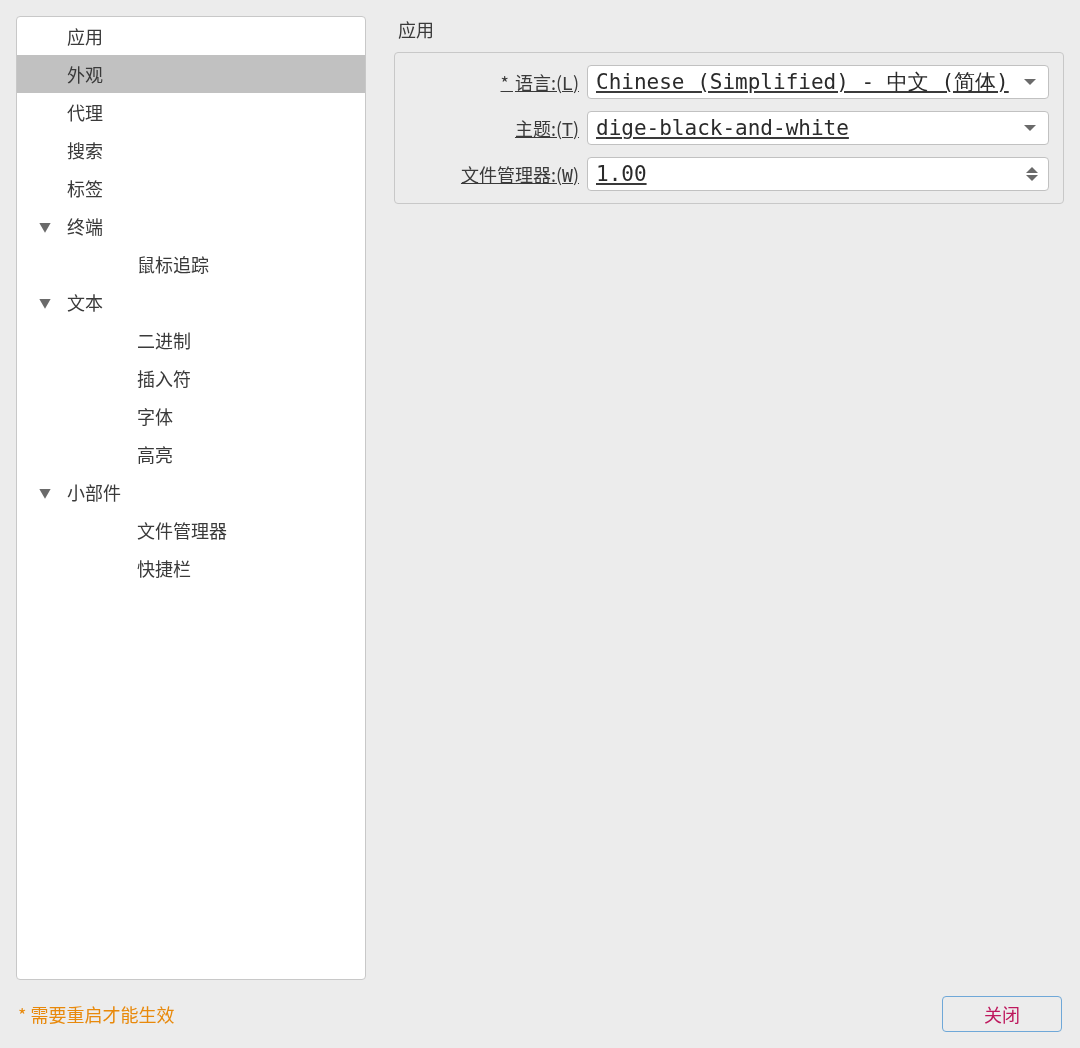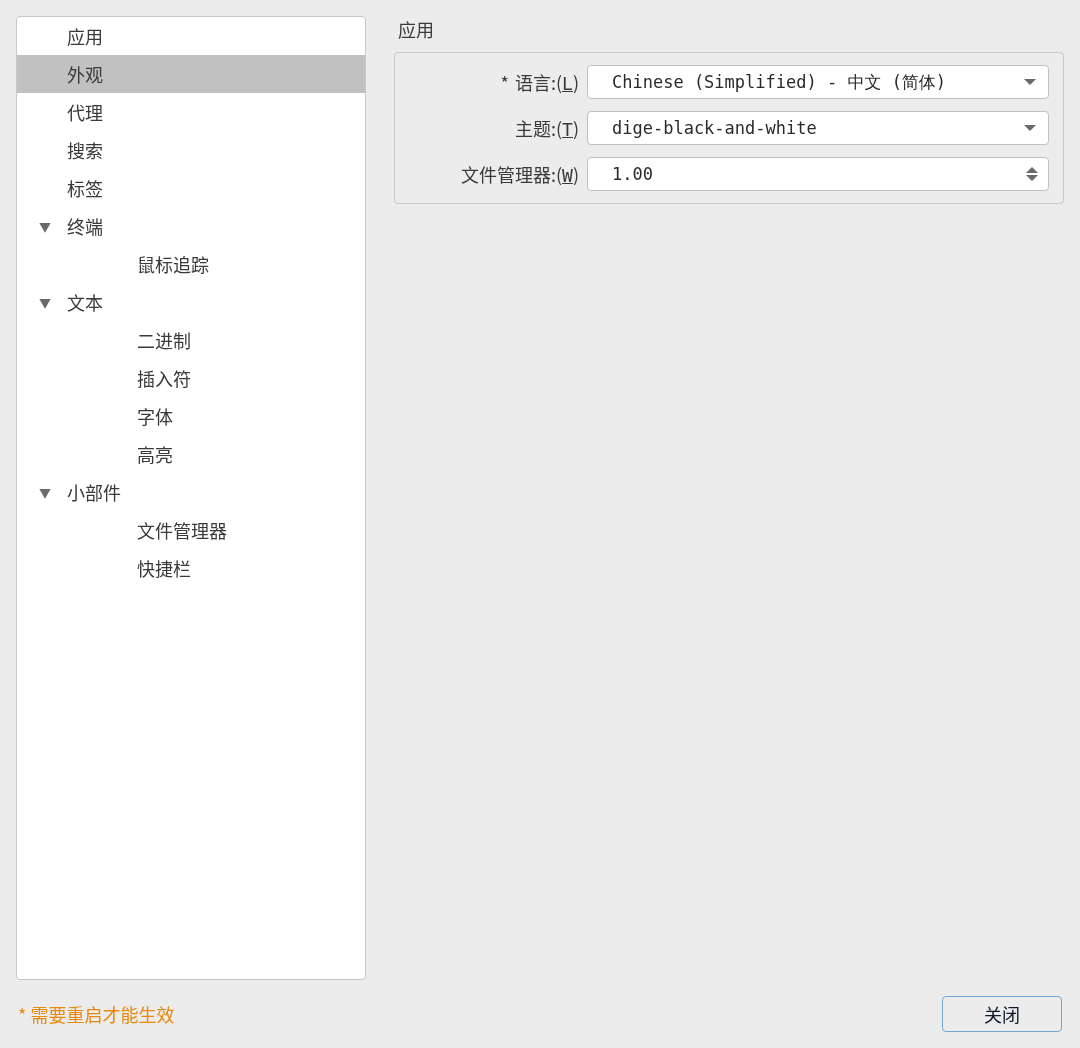--- a/index.html
+++ b/index.html
@@ -73,20 +73,21 @@
       flex: 0 0 auto;
       border: 1px solid #c8c8c8;
       border-radius: 4px;
       background: #ececec;
       padding: 12px 14px;
     }
     .form-row {
       display: flex;
       align-items: center;
       margin-bottom: 12px;
+      text-decoration: underline;
     }
     .form-row:last-child {
       margin-bottom: 0;
     }
     .form-label {
       width: 170px;
       text-align: right;
       margin-right: 8px;
       font-size: 18px;
       white-space: nowrap;
@@ -106,23 +107,22 @@
       border-radius: 4px;
       display: flex;
       align-items: center;
       padding: 0 8px;
       position: relative;
       cursor: pointer;
     }
     .combobox .value, .spinbox .value {
       flex: 1;
       font-family: "Menlo", "Consolas", monospace;
-      font-size: 17px;
+      font-size: 21px;
       color: #2a2a2a;
-      margin-left: 16px;
     }
     .combobox .dropdown-arrow {
       width: 0;
       height: 0;
       border-left: 6px solid transparent;
       border-right: 6px solid transparent;
       border-top: 6px solid #6a6a6a;
       margin-right: 4px;
     }
     .spinbox .spin-buttons {
@@ -162,21 +162,21 @@
     .restart-note .asterisk {
       color: #e8890b;
     }
     .close-button {
       height: 36px;
       min-width: 120px;
       background: #ececec;
       border: 1.5px solid #6fa8d8;
       border-radius: 4px;
       font-size: 18px;
-      color: #0f172a;
+      color: #be185d;
       cursor: pointer;
       display: flex;
       align-items: center;
       justify-content: center;
       font-family: inherit;
     }
   </style>
 </head>
 <body>
 

